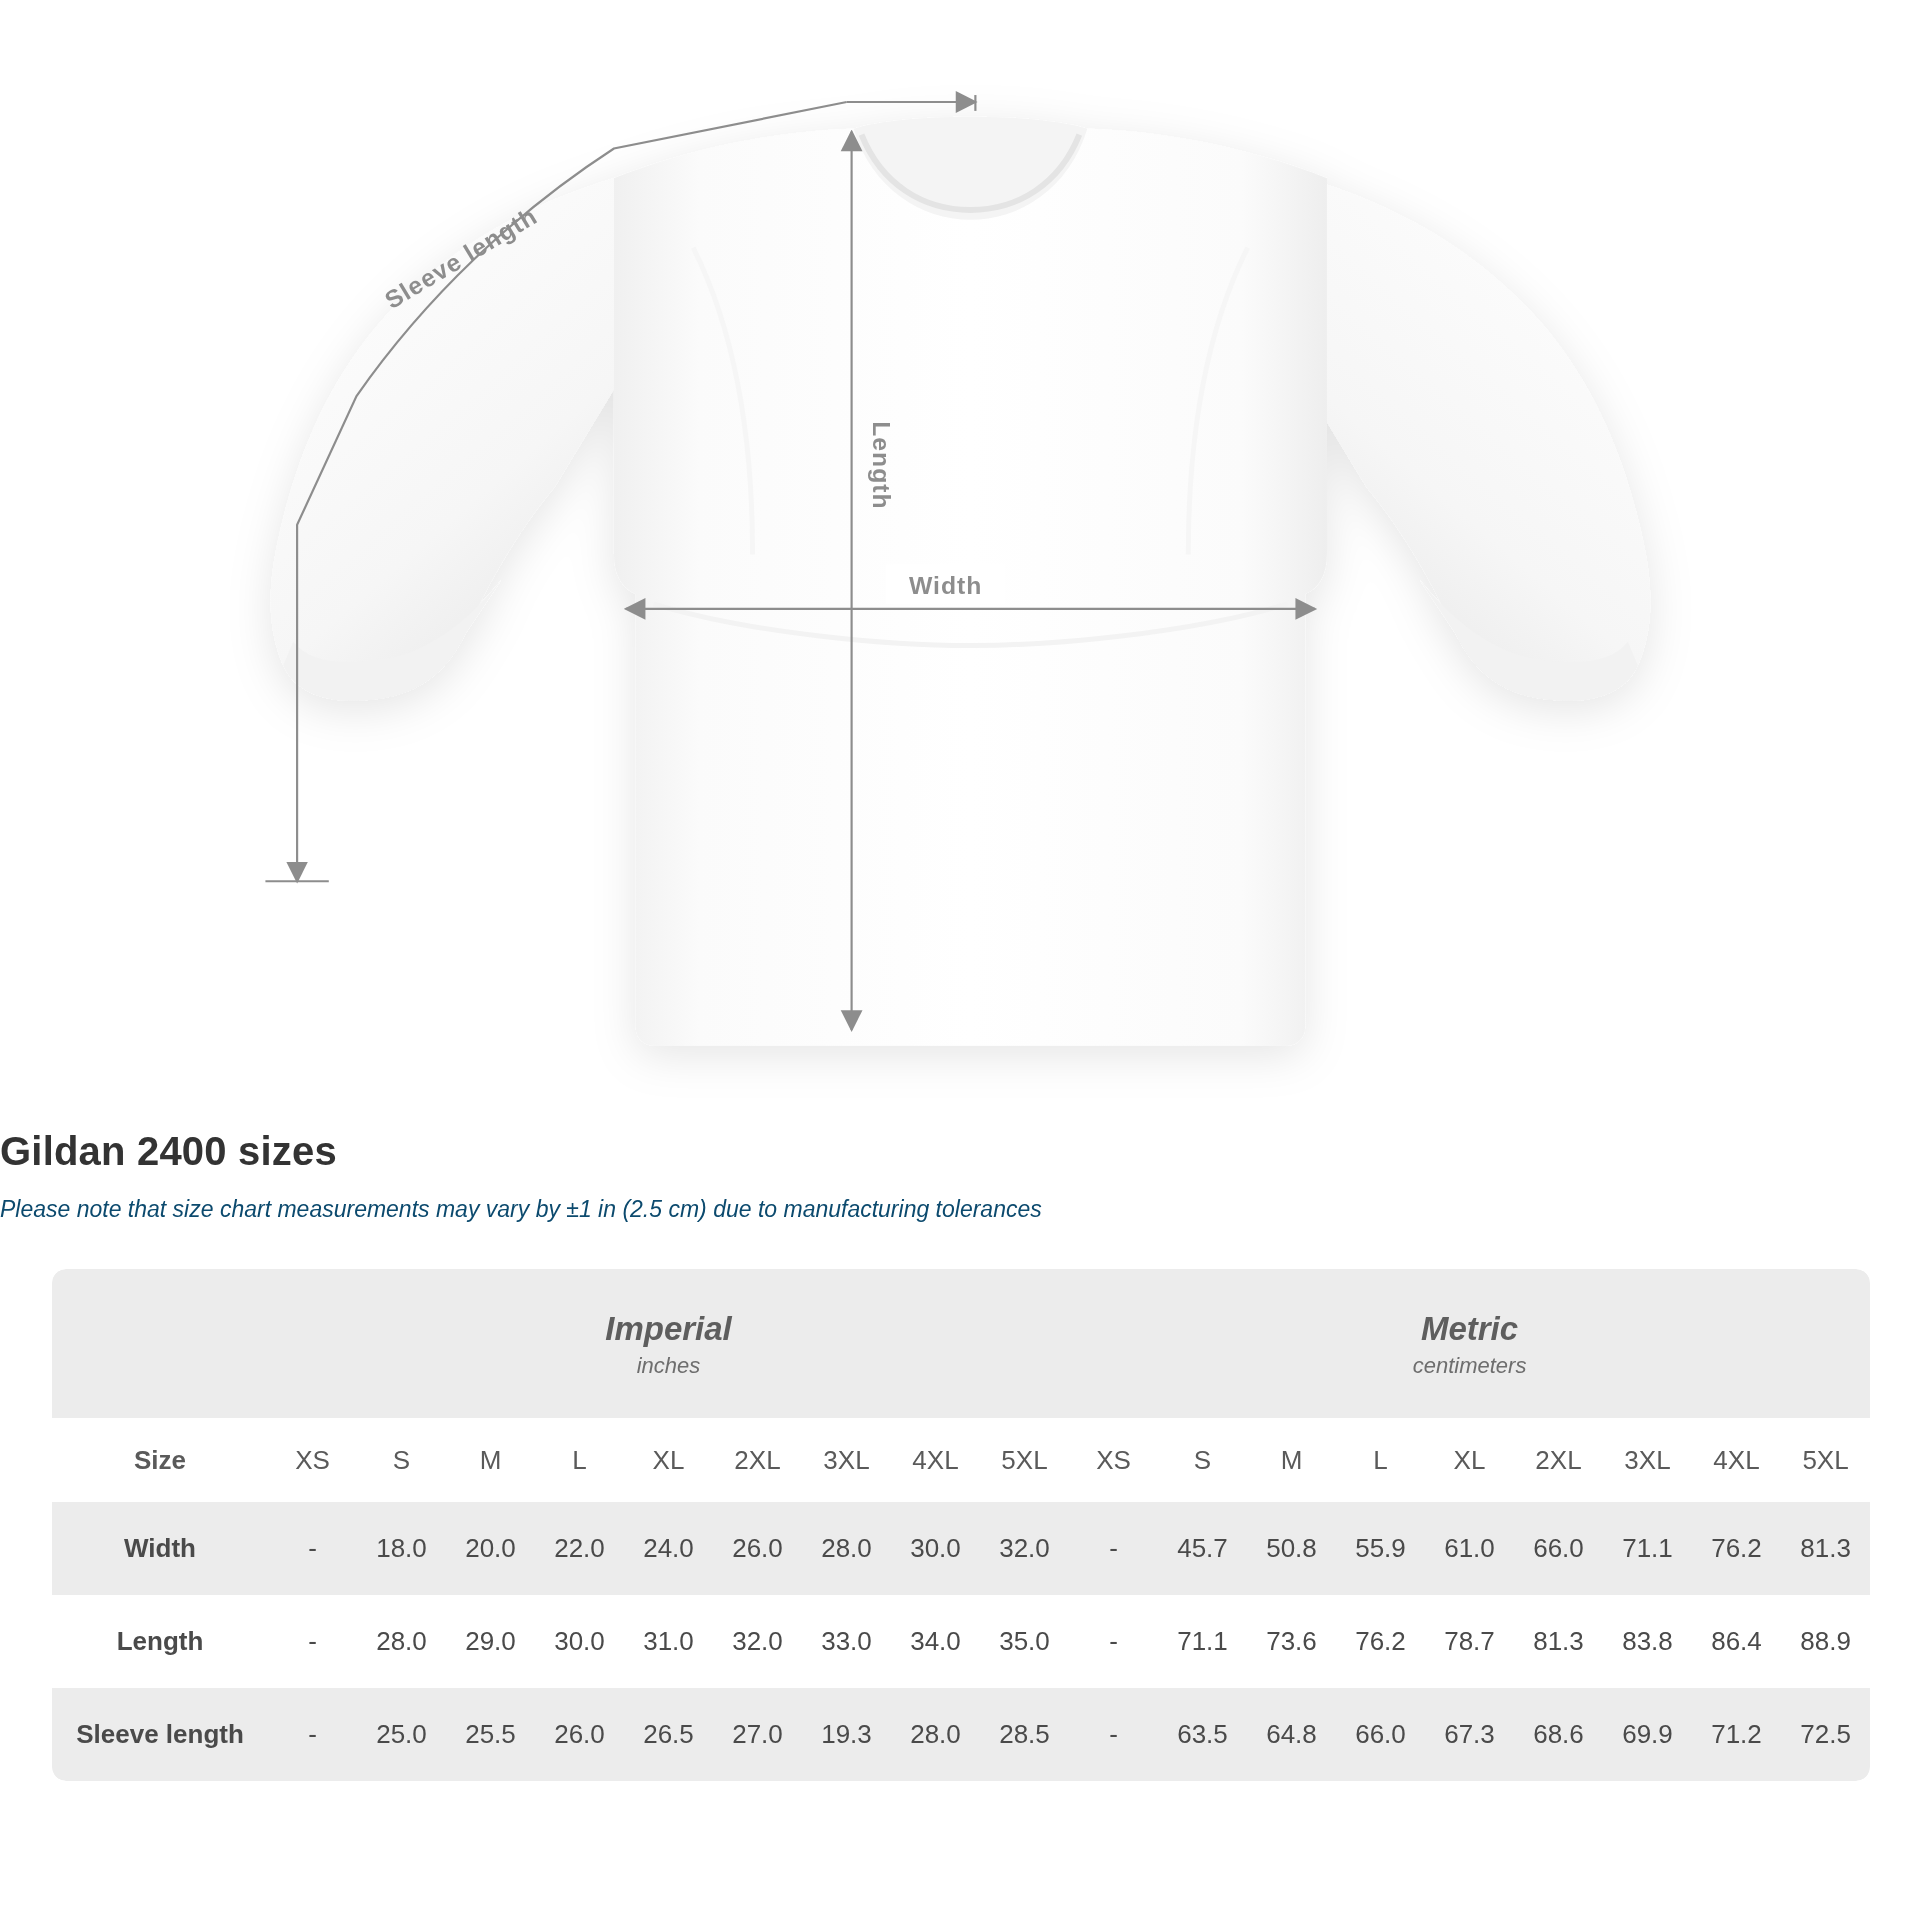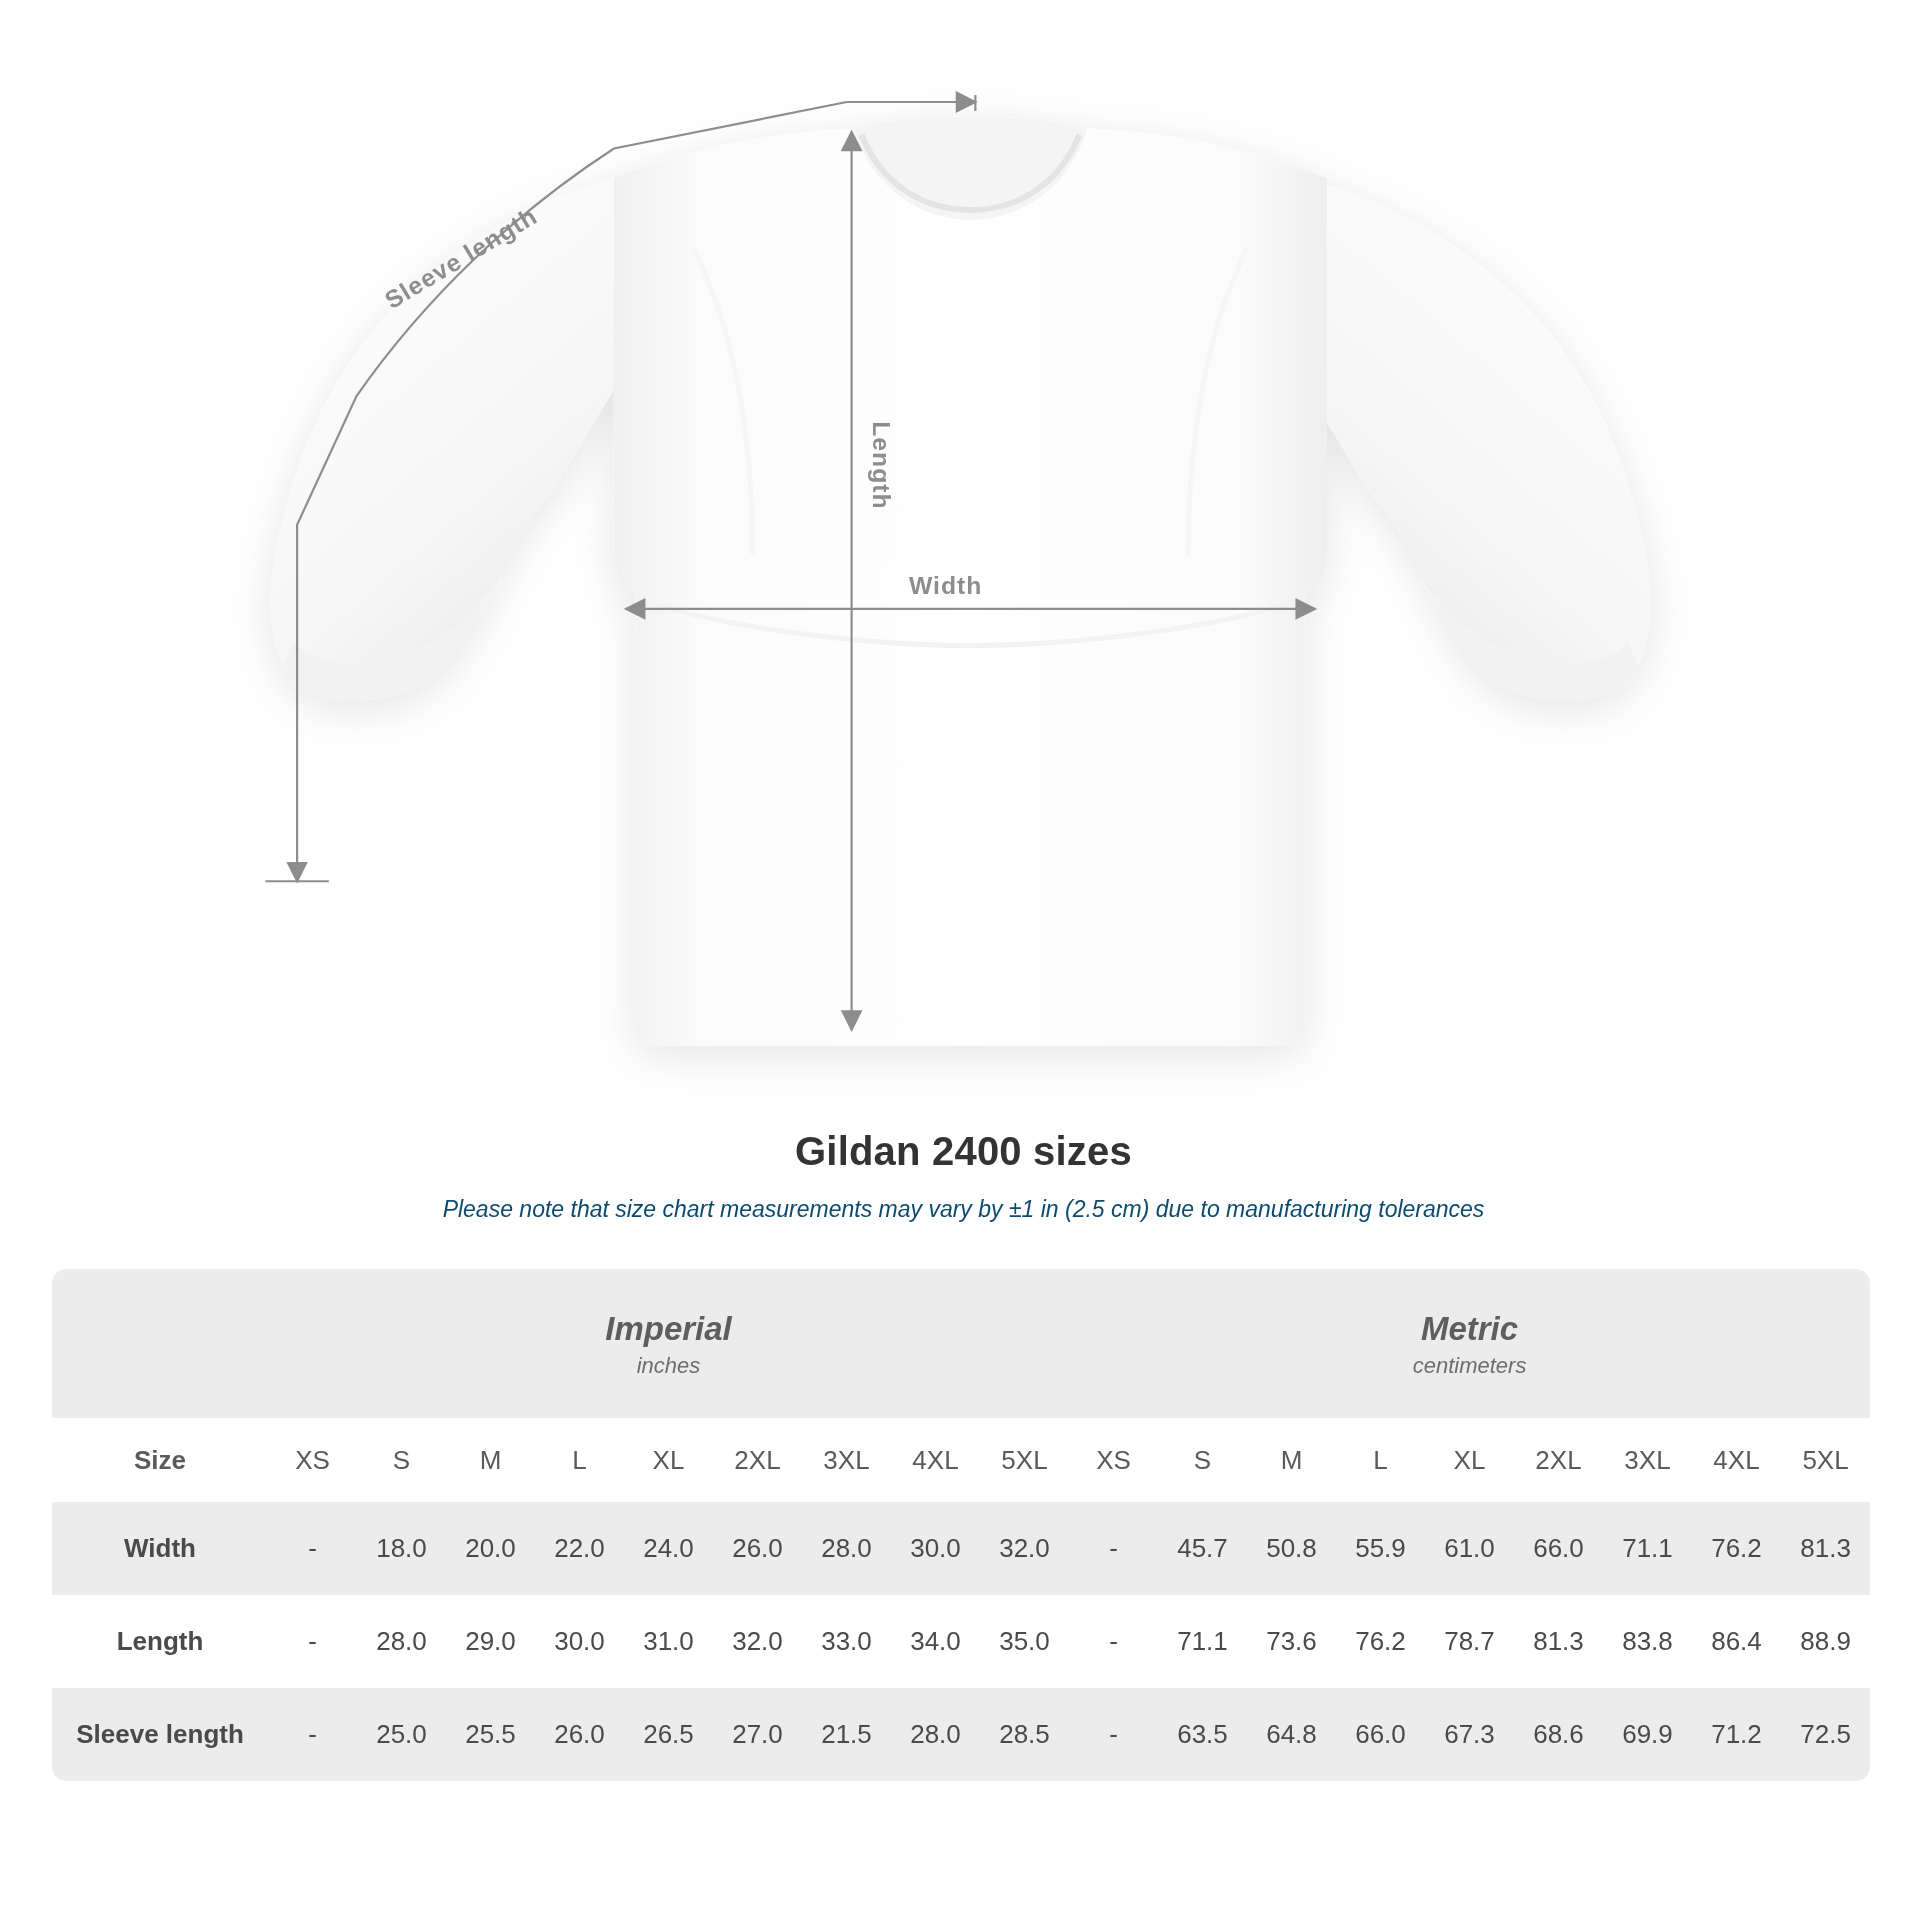--- a/index.html
+++ b/index.html
@@ -31,21 +31,20 @@
   .illustration svg {
     display: block;
   }
 
   
   .heading-block {
     position: absolute;
     left: 0;
     top: 1129px;
     width: 1927px;
-    text-align: center;
   }
   .chart-title {
     font-size: 40px;
     font-weight: bold;
     color: #333333;
     letter-spacing: 0.2px;
     margin: 0;
   }
   .chart-note {
     margin-top: 22px;
@@ -363,21 +362,21 @@
         </tr>
 
         <tr class="data-row shaded">
           <th class="row-label">Sleeve length</th>
           <td>-</td>
           <td>25.0</td>
           <td>25.5</td>
           <td>26.0</td>
           <td>26.5</td>
           <td>27.0</td>
-          <td>21.5</td>
+          <td>19.3</td>
           <td>28.0</td>
           <td>28.5</td>
           <td>-</td>
           <td>63.5</td>
           <td>64.8</td>
           <td>66.0</td>
           <td>67.3</td>
           <td>68.6</td>
           <td>69.9</td>
           <td>71.2</td>

